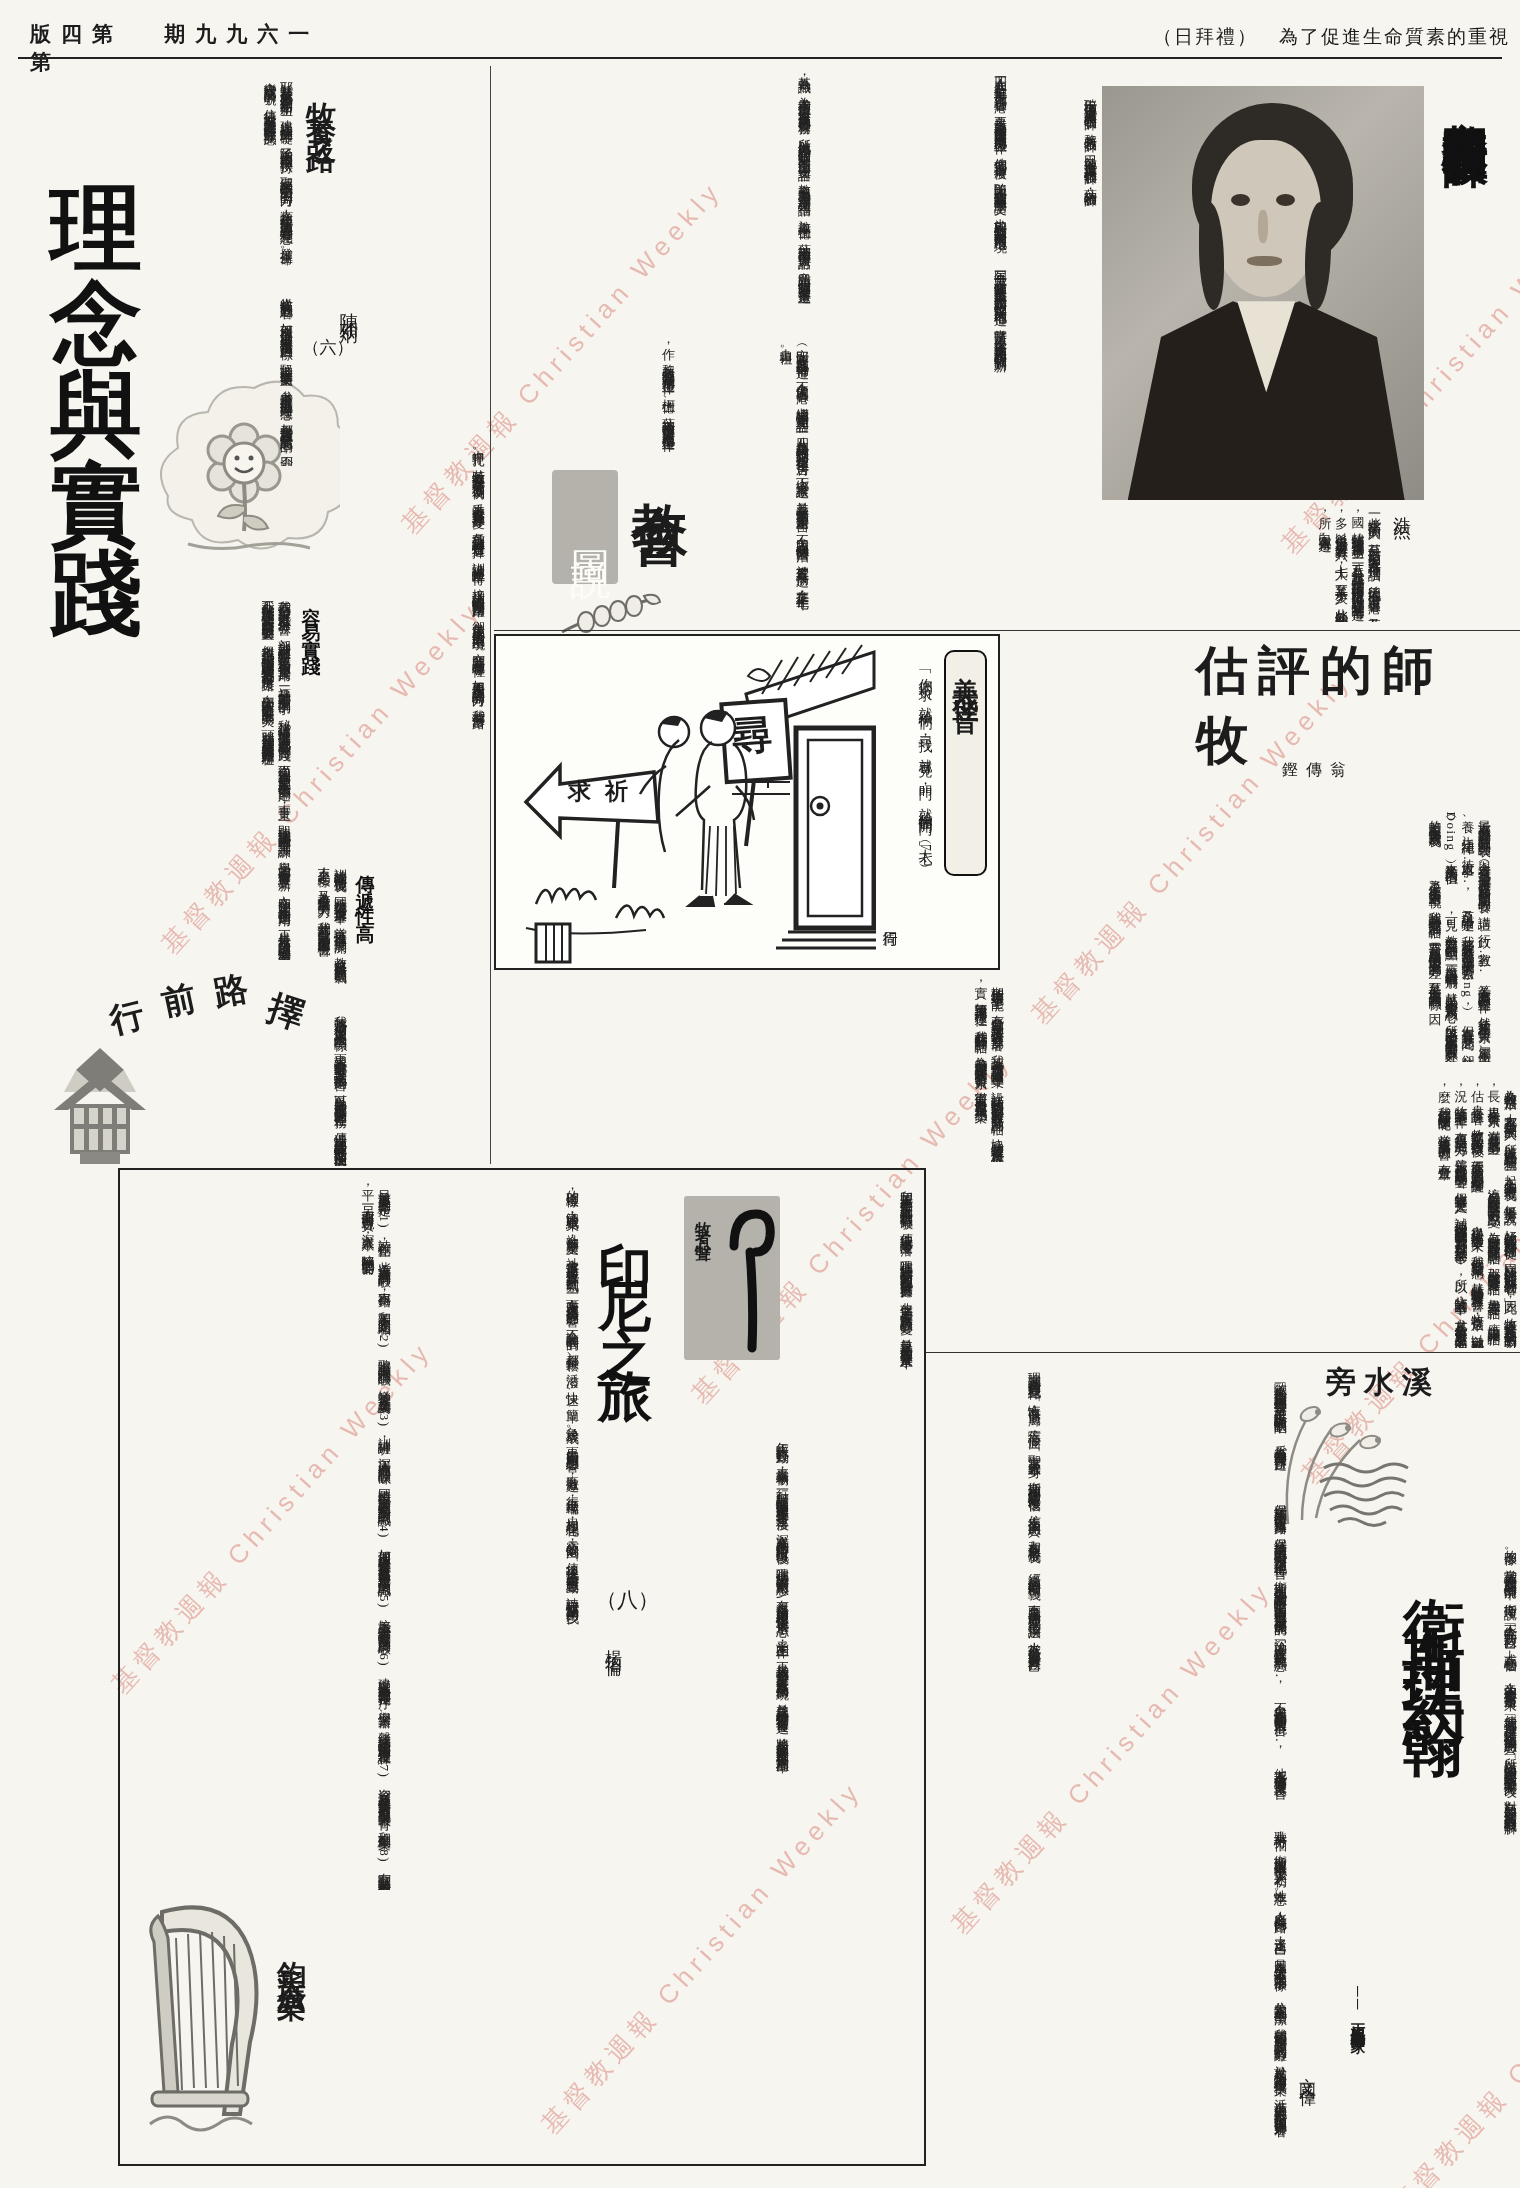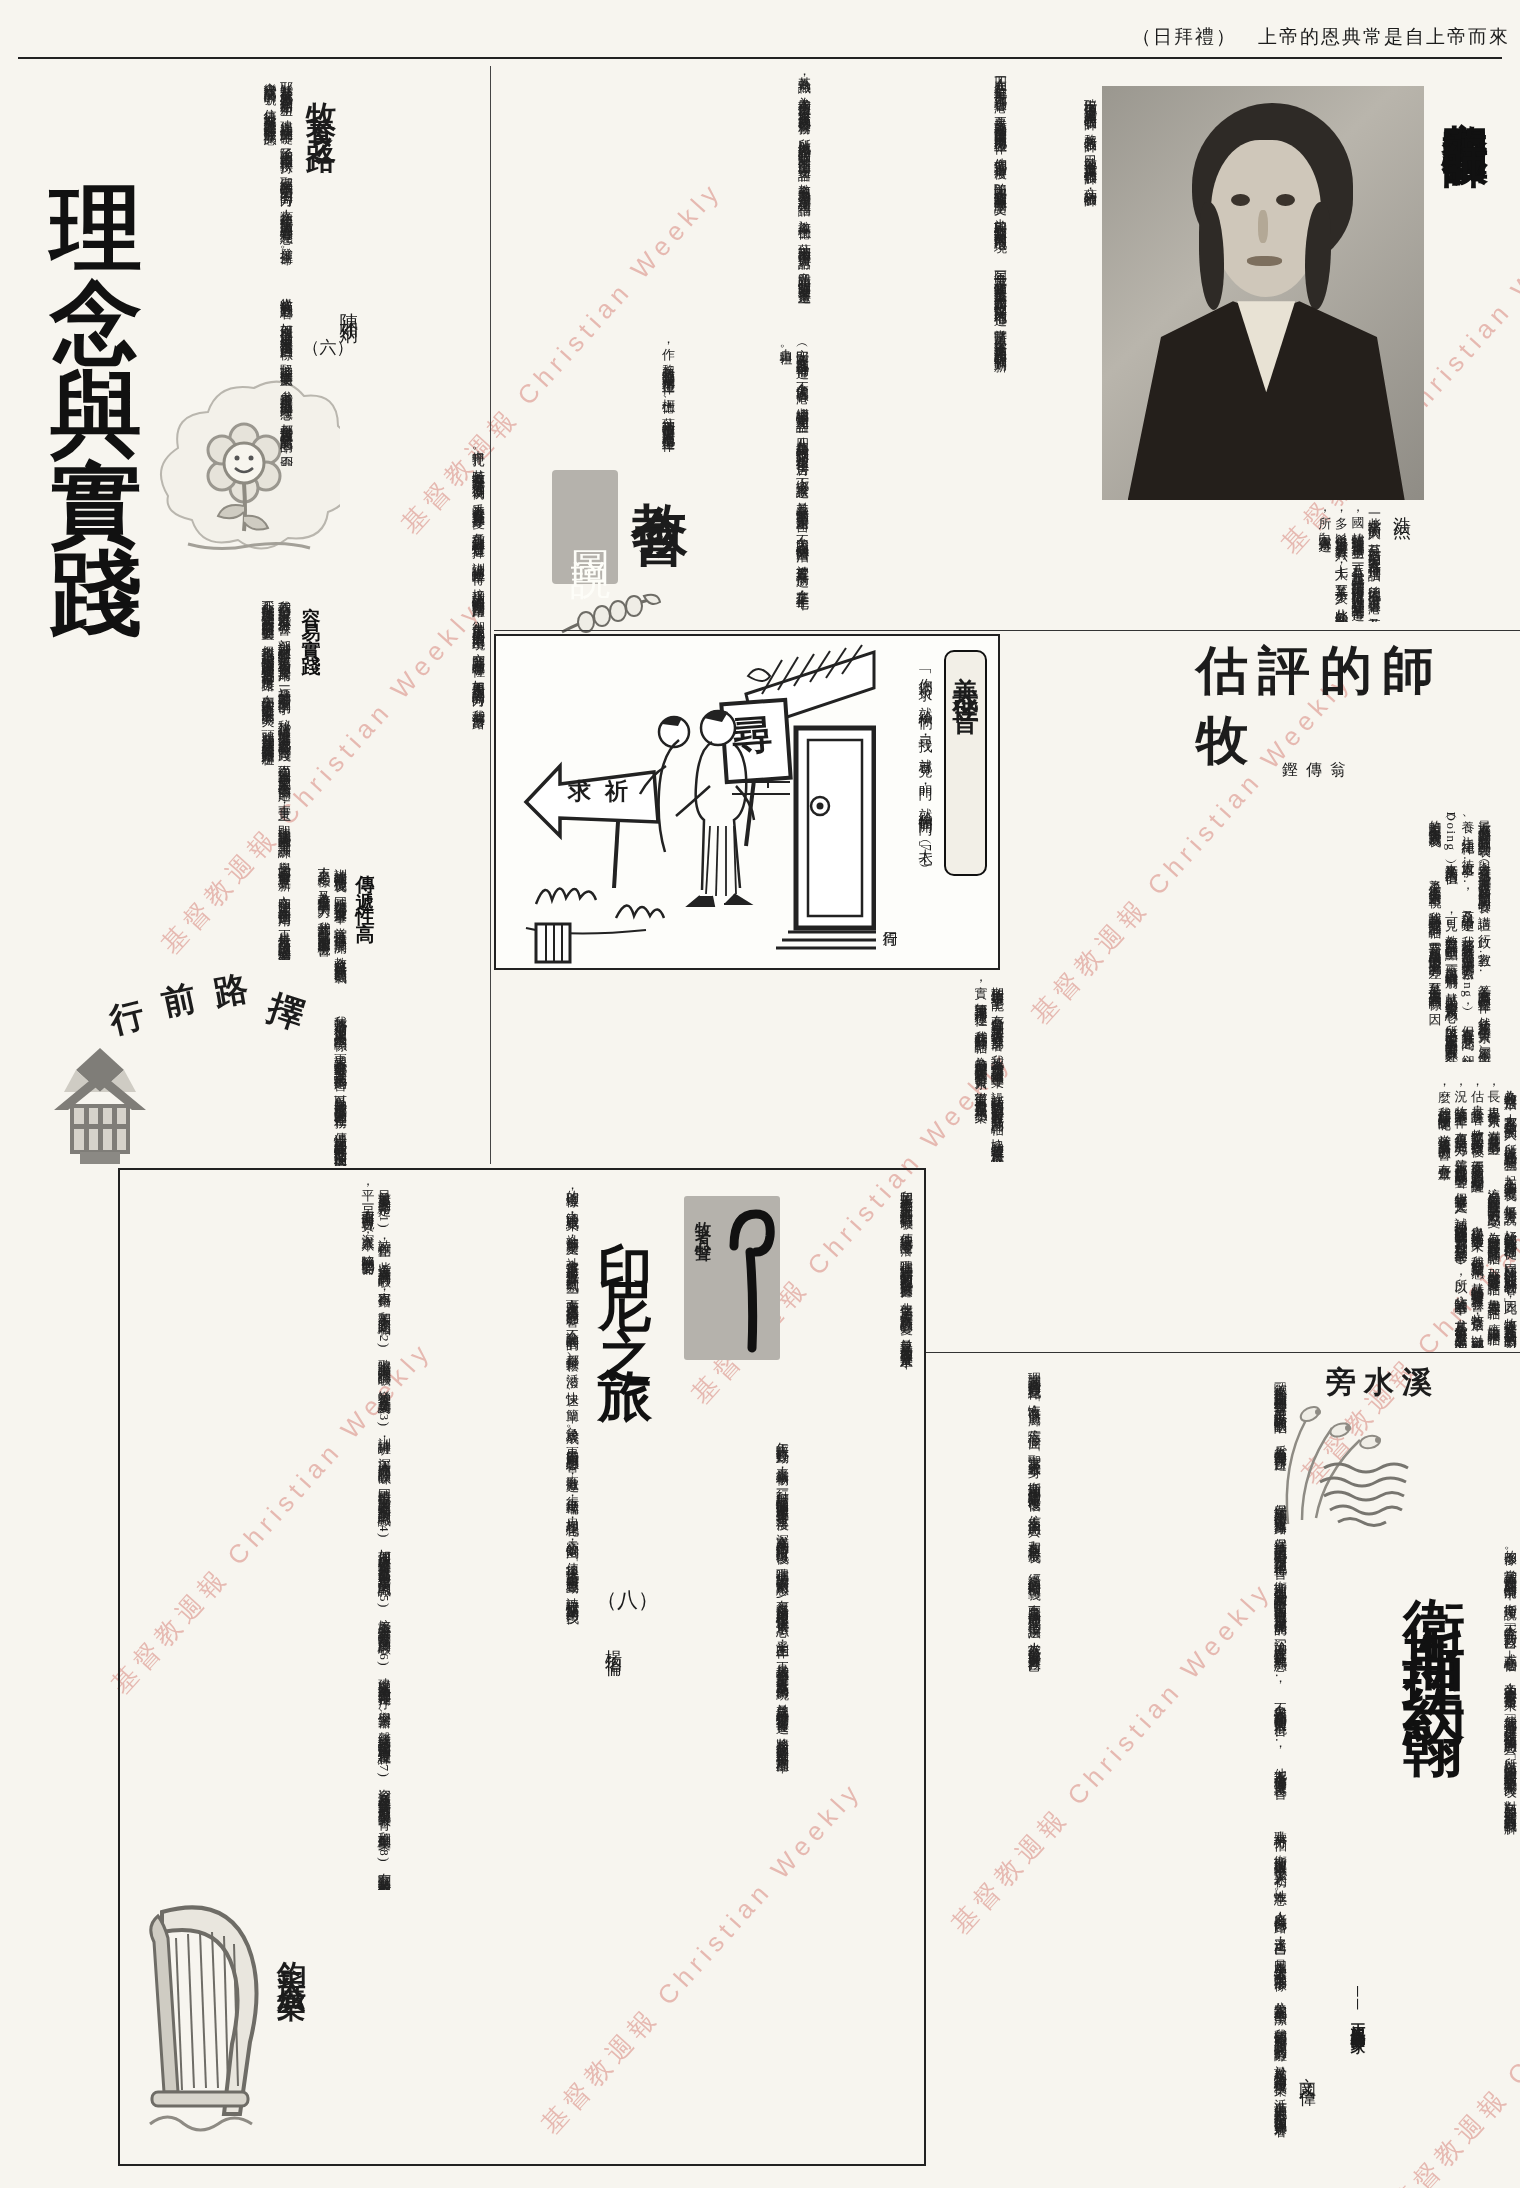--- a/index.html
+++ b/index.html
@@ -44,21 +44,25 @@
   <div class="wm" style="left:40px;top:1500px;">基督教週報 Christian Weekly</div>
   <div class="wm" style="left:330px;top:340px;">基督教週報 Christian Weekly</div>
   <div class="wm" style="left:620px;top:1210px;">基督教週報 Christian Weekly</div>
   <div class="wm" style="left:470px;top:1940px;">基督教週報 Christian Weekly</div>
   <div class="wm" style="left:960px;top:830px;">基督教週報 Christian Weekly</div>
   <div class="wm" style="left:880px;top:1740px;">基督教週報 Christian Weekly</div>
   <div class="wm" style="left:1210px;top:360px;">基督教週報 Christian Weekly</div>
   <div class="wm" style="left:1230px;top:1290px;">基督教週報 Christian Weekly</div>
   <div class="wm" style="left:1320px;top:2020px;">基督教週報 Christian Weekly</div>
 
-  <div class="abs" style="left:1080px;top:24px;width:430px;text-align:right;font-size:19px;letter-spacing:2px;">（日拜禮）　上帝的恩典常是自上帝而來</div>
+  <div class="abs" style="left:30px;top:20px;width:300px;font-size:21px;font-weight:bold;letter-spacing:10px;">
+    <span>版四第</span>
+    <span style="margin-left:26px;">期九九六一第</span>
+  </div>
+  <div class="abs" style="left:1080px;top:24px;width:430px;text-align:right;font-size:19px;letter-spacing:2px;">（日拜禮）　為了促進生命質素的重視</div>
   <div class="abs hline" style="left:18px;top:57px;width:1484px;"></div>
 
   <div class="abs vline" style="left:490px;top:66px;height:1098px;"></div>
 
   <div class="abs v" style="left:300px;top:78px;height:252px;font-size:30px;font-weight:bold;letter-spacing:14px;">牧養之路</div>
   <div class="abs" style="left:300px;top:336px;width:56px;font-size:17px;text-align:center;">（六）</div>
 
   <div class="abs v vtitle" style="left:34px;top:112px;height:962px;font-size:92px;letter-spacing:90px;">理念與實踐</div>
 
   <div class="abs" style="left:148px;top:376px;width:192px;height:202px;">

